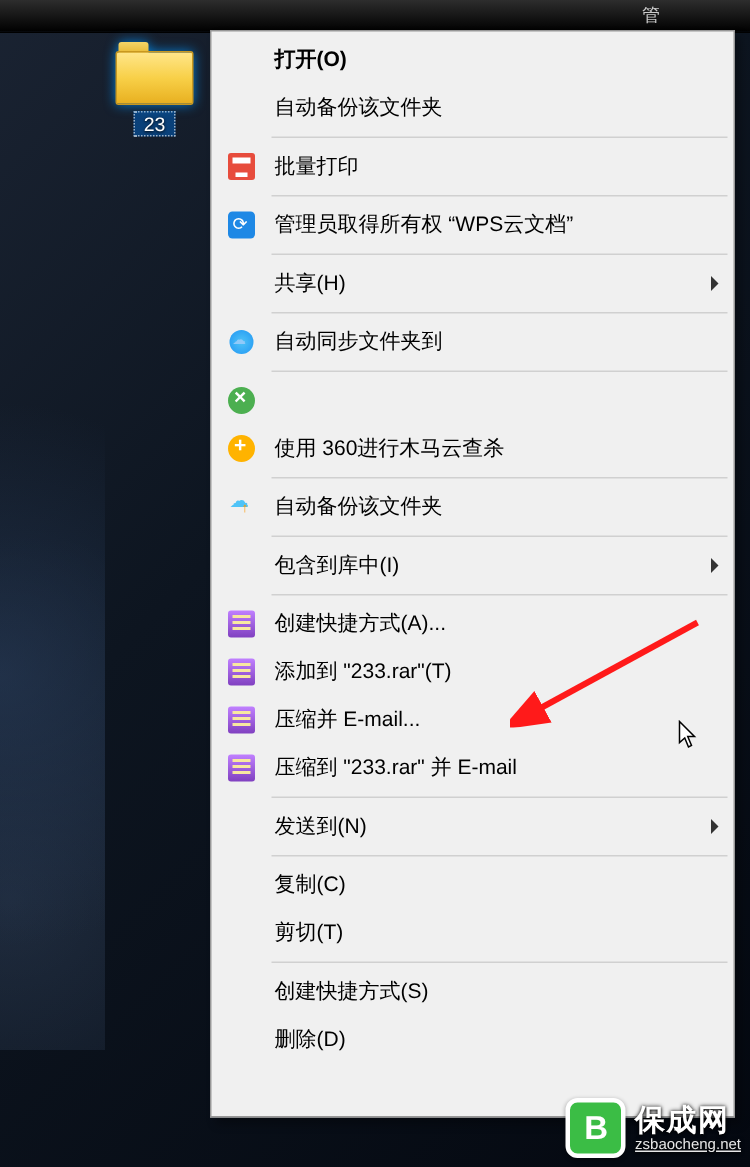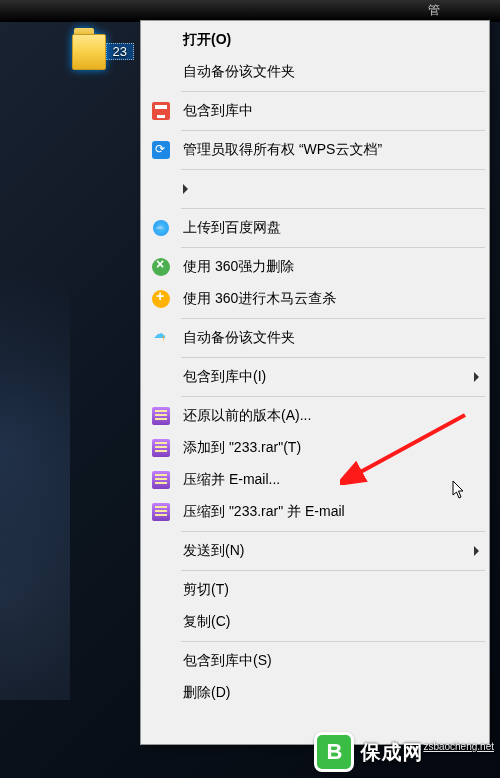--- a/index.html
+++ b/index.html
@@ -27,21 +27,21 @@
     position: absolute; top: 0; left: 0; right: 0; height: 22px;
     background: linear-gradient(#2d2d2d, #000);
     border-bottom: 1px solid #000;
   }
   .top-tab {
     position: absolute; top: 2px; right: 60px;
     color: #ccc; font-size: 12px;
   }
   .folder {
     position: absolute; top: 28px; left: 72px;
-    display: flex; flex-direction: row; align-items: center;
+    display: flex; flex-direction: column; align-items: center;
     width: 62px;
   }
   .folder-icon {
     width: 52px; height: 42px; position: relative;
     filter: drop-shadow(0 0 4px rgba(0,150,255,0.8));
   }
   .folder-icon::before {
     content: "";
     position: absolute; top: 0; left: 2px;
     width: 20px; height: 8px;
@@ -139,21 +139,21 @@
   .watermark-badge {
     width: 40px; height: 40px;
     background: #3bbd45;
     border-radius: 8px;
     border: 3px solid #fff;
     display: flex; align-items: center; justify-content: center;
     color: #fff; font-weight: bold; font-size: 22px;
     box-shadow: 0 1px 3px rgba(0,0,0,0.3);
   }
   .watermark-text {
-    display: flex; flex-direction: row; align-items: flex-start;
+    display: flex; flex-direction: column; align-items: flex-start;
     line-height: 1.1;
     text-shadow: 0 1px 2px rgba(0,0,0,0.8), 0 0 3px rgba(0,0,0,0.8);
   }
   .watermark-text .t1 { color:#fff; font-size:20px; font-weight:bold; letter-spacing:1px;}
   .watermark-text .t2 { color:#fff; font-size:10px; opacity:0.9;text-decoration:underline;}
 </style>
 </head>
 <body>
 
 <div class="desktop">
@@ -173,47 +173,47 @@
       </div>
       <div class="menu-item">
         <span class="icon-slot"></span>
         <span class="label">自动备份该文件夹</span>
       </div>
       <div class="menu-sep"></div>
       <div class="menu-item">
         <span class="icon-slot">
           <span class="ic ic-printer"></span>
         </span>
-        <span class="label">包含到库中</span>
+        <span class="label">批量打印</span>
       </div>
       <div class="menu-sep"></div>
       <div class="menu-item">
         <span class="icon-slot">
           <span class="ic ic-sync"></span>
         </span>
         <span class="label">管理员取得所有权 “WPS云文档”</span>
       </div>
       <div class="menu-sep"></div>
       <div class="menu-item">
         <span class="icon-slot"></span>
+        <span class="label">共享(H)</span>
         <span class="arrow"></span>
       </div>
       <div class="menu-sep"></div>
       <div class="menu-item">
         <span class="icon-slot">
           <span class="ic ic-baidu"></span>
         </span>
-        <span class="label">上传到百度网盘</span>
+        <span class="label">自动同步文件夹到</span>
       </div>
       <div class="menu-sep"></div>
       <div class="menu-item">
         <span class="icon-slot">
           <span class="ic ic-360del"></span>
         </span>
-        <span class="label">使用 360强力删除</span>
       </div>
       <div class="menu-item">
         <span class="icon-slot">
           <span class="ic ic-360scan"></span>
         </span>
         <span class="label">使用 360进行木马云查杀</span>
       </div>
       <div class="menu-sep"></div>
       <div class="menu-item">
         <span class="icon-slot">
@@ -225,21 +225,21 @@
       <div class="menu-item">
         <span class="icon-slot"></span>
         <span class="label">包含到库中(I)</span>
         <span class="arrow"></span>
       </div>
       <div class="menu-sep"></div>
       <div class="menu-item">
         <span class="icon-slot">
           <span class="ic ic-rar"></span>
         </span>
-        <span class="label">还原以前的版本(A)...</span>
+        <span class="label">创建快捷方式(A)...</span>
       </div>
       <div class="menu-item">
         <span class="icon-slot">
           <span class="ic ic-rar"></span>
         </span>
         <span class="label">添加到 "233.rar"(T)</span>
       </div>
       <div class="menu-item">
         <span class="icon-slot">
           <span class="ic ic-rar"></span>
@@ -254,30 +254,30 @@
       </div>
       <div class="menu-sep"></div>
       <div class="menu-item">
         <span class="icon-slot"></span>
         <span class="label">发送到(N)</span>
         <span class="arrow"></span>
       </div>
       <div class="menu-sep"></div>
       <div class="menu-item">
         <span class="icon-slot"></span>
+        <span class="label">复制(C)</span>
+      </div>
+      <div class="menu-item">
+        <span class="icon-slot"></span>
         <span class="label">剪切(T)</span>
       </div>
-      <div class="menu-item">
-        <span class="icon-slot"></span>
-        <span class="label">复制(C)</span>
-      </div>
-      <div class="menu-sep"></div>
-      <div class="menu-item">
-        <span class="icon-slot"></span>
-        <span class="label">包含到库中(S)</span>
+      <div class="menu-sep"></div>
+      <div class="menu-item">
+        <span class="icon-slot"></span>
+        <span class="label">创建快捷方式(S)</span>
       </div>
       <div class="menu-item">
         <span class="icon-slot"></span>
         <span class="label">删除(D)</span>
       </div>
       <div class="menu-item">
         <span class="icon-slot"></span>
       </div>
     </div>
 

